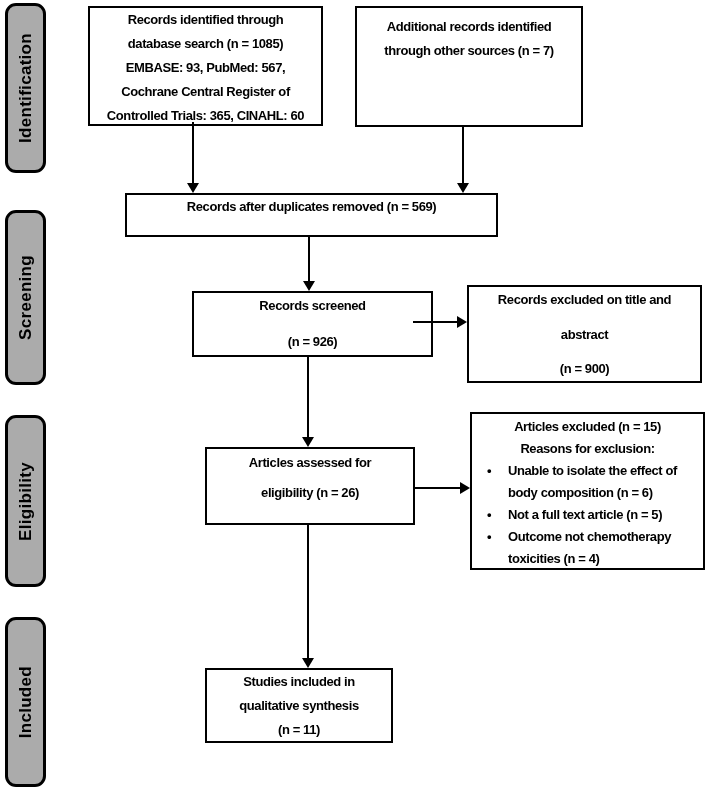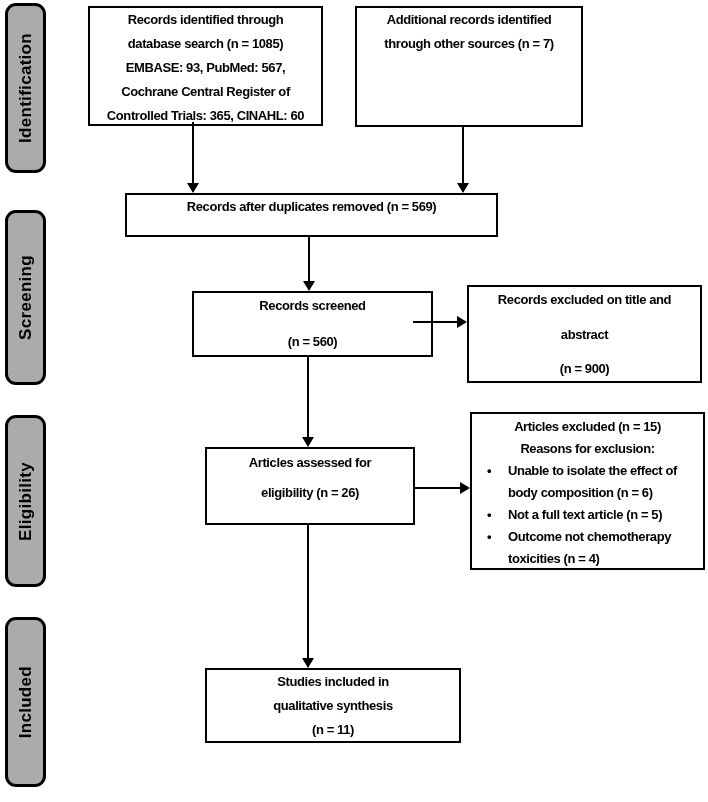--- a/index.html
+++ b/index.html
@@ -24,21 +24,21 @@
   }
   
   .box{
     position:absolute;box-sizing:border-box;
     background:var(--box-fill,#fff);
     border:2.5px solid var(--box-border,#000);
     display:flex;flex-direction:column;align-items:center;justify-content:space-between;
     font-weight:bold;font-size:13px;letter-spacing:-.4px;line-height:24px;
     text-align:center;
   }
-  .box.top-align{justify-content:flex-start;}
+  .box.top-align{justify-content:flex-start;padding-top:7px;}
   .bline{white-space:nowrap;}
   .lh25 .bline{line-height:25px;}
   .lh26 .bline{line-height:26px;}
   .lh27 .bline{line-height:27px;}
   .box.assessed{padding-bottom:17px;}
   .box.excluded-list{justify-content:center;padding-top:4px;line-height:22px;}
   .bullets{width:100%;text-align:left;}
   .bullet{position:relative;padding-left:36px;}
   .dot{position:absolute;left:15px;top:0;}
   
@@ -81,21 +81,21 @@
     <div class="bline">Additional records identified</div>
     <div class="bline">through other sources (n = 7)</div>
   </div>
 
   <div class="box" style="left:125px;top:193px;width:373px;height:44px">
     <div class="bline">Records after duplicates removed (n = 569)</div>
   </div>
 
   <div class="box lh26" style="left:192px;top:291px;width:241px;height:66px">
     <div class="bline">Records screened</div>
-    <div class="bline">(n = 560)</div>
+    <div class="bline">(n = 926)</div>
   </div>
 
   <div class="box lh25" style="left:467px;top:285px;width:235px;height:98px">
     <div class="bline">Records excluded on title and</div>
     <div class="bline">abstract</div>
     <div class="bline">(n = 900)</div>
   </div>
 
   <div class="box lh27 assessed" style="left:205px;top:447px;width:210px;height:78px">
     <div class="bline">Articles assessed for</div>
@@ -116,21 +116,21 @@
         <div class="bline">Not a full text article (n = 5)</div>
       </div>
       <div class="bullet">
         <span class="dot">•</span>
         <div class="bline">Outcome not chemotherapy</div>
         <div class="bline">toxicities (n = 4)</div>
       </div>
     </div>
   </div>
 
-  <div class="box" style="left:205px;top:668px;width:256px;height:75px">
+  <div class="box" style="left:205px;top:668px;width:188px;height:75px">
     <div class="bline">Studies included in</div>
     <div class="bline">qualitative synthesis</div>
     <div class="bline">(n = 11)</div>
   </div>
 
   <div class="vline" style="left:192px;top:122px;height:61px"></div>
   <div class="ah-down" style="left:187px;top:183px"></div>
 
   <div class="vline" style="left:462px;top:127px;height:56px"></div>
   <div class="ah-down" style="left:457px;top:183px"></div>

